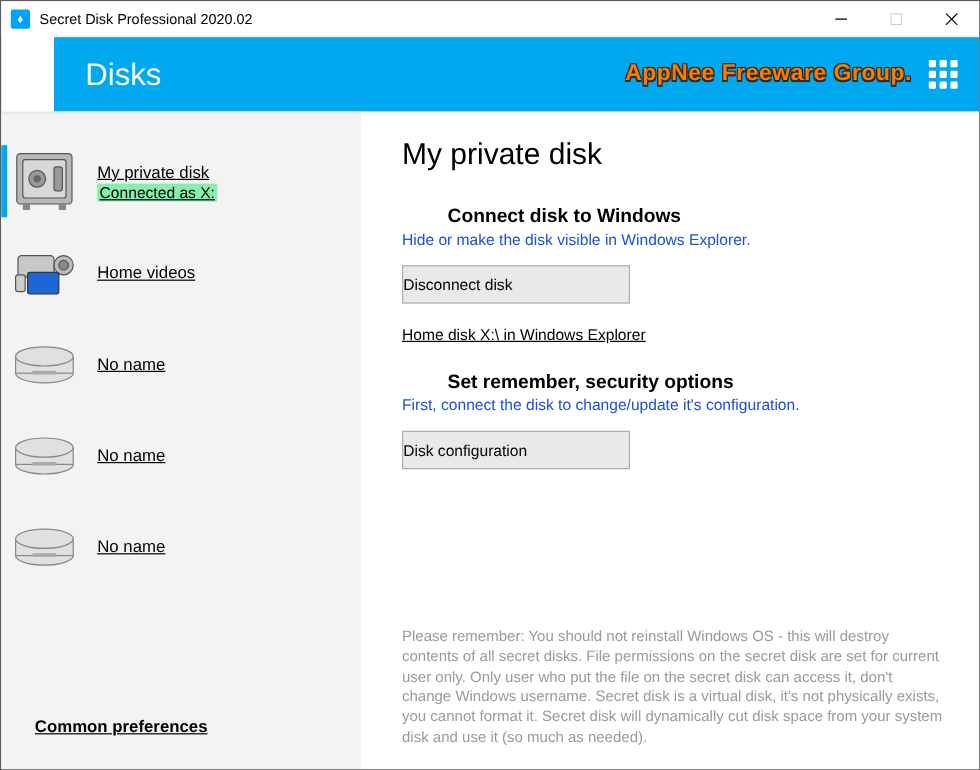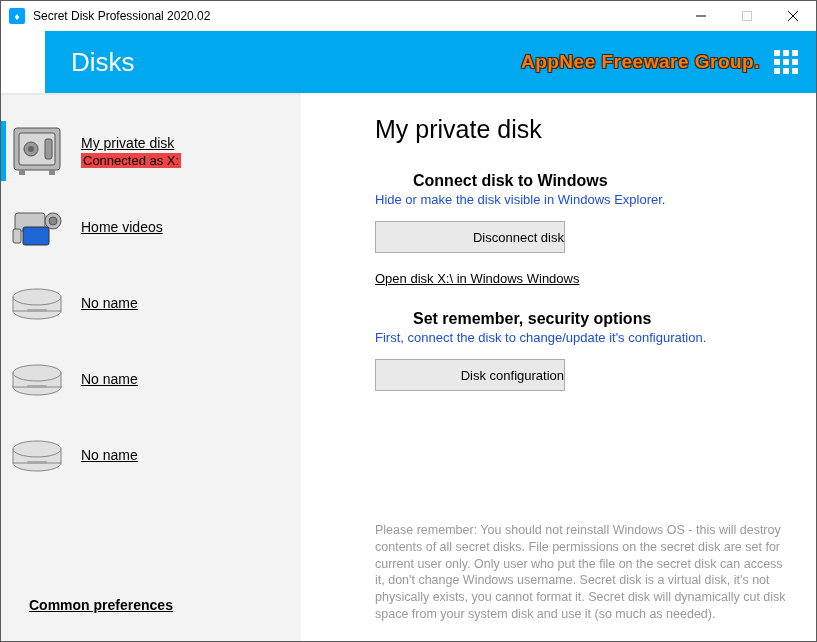--- a/index.html
+++ b/index.html
@@ -72,21 +72,20 @@
     grid-template-columns: repeat(3, 6px);
     grid-template-rows: repeat(3, 6px);
     gap: 3px;
   }
   .grid-icon span { background: #fff; border-radius: 1px; }
 
   
   .main {
     display: flex;
     height: calc(642px - 30px - 62px - 2px);
-    gap: 40px;
   }
   .sidebar {
     width: 300px;
     background: #f3f3f3;
     padding: 18px 0 14px 0;
     display: flex;
     flex-direction: column;
     border-top: 2px solid #e8e8e8;
   }
   .disk-list { flex: 1; }
@@ -109,22 +108,23 @@
     width: 60px; height: 56px;
     display: flex; align-items: center; justify-content: center;
   }
   .disk-labels { display: flex; flex-direction: column; gap: 2px; }
   .disk-name {
     color: #000;
     text-decoration: underline;
     font-size: 14px;
   }
   .disk-status {
-    background: #ef4444;
-    color: #000;
+    background: #86efac;
+    color: #000;
+    text-decoration: underline;
     font-size: 13px;
     padding: 0 2px;
     width: fit-content;
   }
   .common-prefs {
     padding: 0 0 14px 28px;
     font-weight: bold;
     text-decoration: underline;
     font-size: 14px;
     cursor: pointer;
@@ -159,21 +159,21 @@
   .btn {
     width: 190px;
     height: 32px;
     background: #e9e9e9;
     border: 1px solid #adadad;
     color: #000;
     font-size: 13px;
     cursor: pointer;
     margin-bottom: 18px;
     display: block;
-    text-align: right;
+    text-align: left;
   }
   .link {
     color: #000;
     text-decoration: underline;
     font-size: 13px;
     cursor: pointer;
     margin-bottom: 24px;
     display: inline-block;
   }
   .notice {
@@ -317,21 +317,21 @@
     </div>
     <div class="common-prefs">Common preferences</div>
   </div>
 
   <div class="content">
     <div class="page-title">My private disk</div>
 
     <div class="section-title">Connect disk to Windows</div>
     <div class="section-sub">Hide or make the disk visible in Windows Explorer.</div>
     <button class="btn">Disconnect disk</button>
-    <a class="link">Open disk X:\ in Windows Windows</a>
+    <a class="link">Home disk X:\ in Windows Explorer</a>
 
     <div class="section-title">Set remember, security options</div>
     <div class="section-sub">First, connect the disk to change/update it's configuration.</div>
     <button class="btn">Disk configuration</button>
 
     <div class="notice">Please remember: You should not reinstall Windows OS - this will destroy contents of all secret disks. File permissions on the secret disk are set for current user only. Only user who put the file on the secret disk can access it, don't change Windows username. Secret disk is a virtual disk, it's not physically exists, you cannot format it. Secret disk will dynamically cut disk space from your system disk and use it (so much as needed).</div>
   </div>
 
 </div>
 

